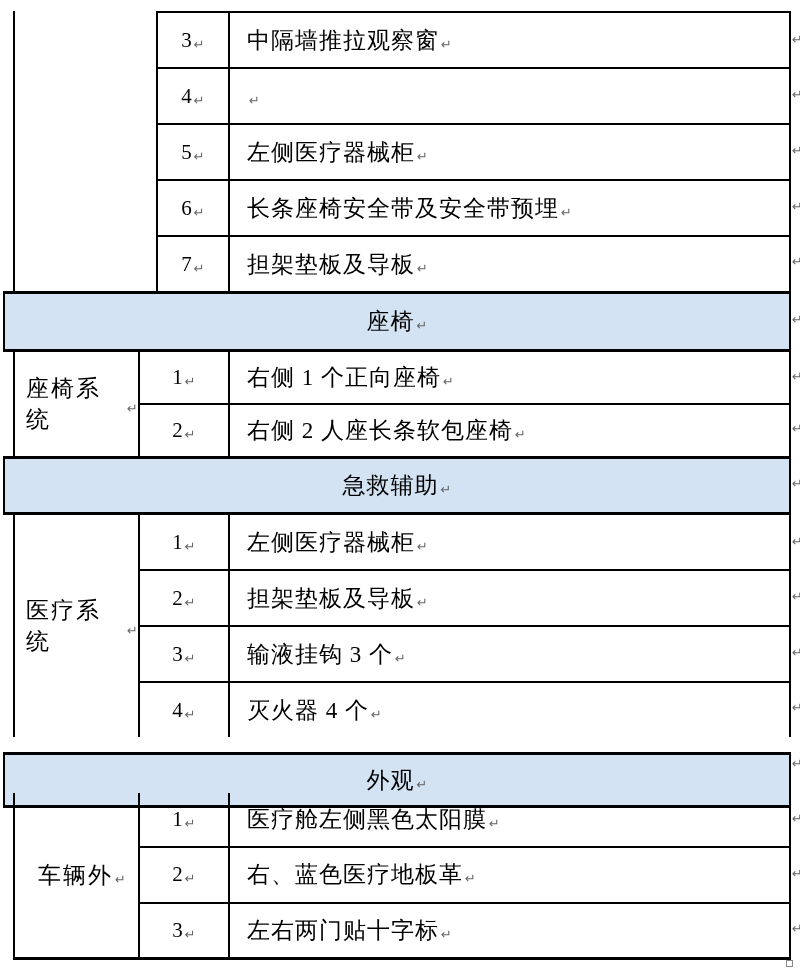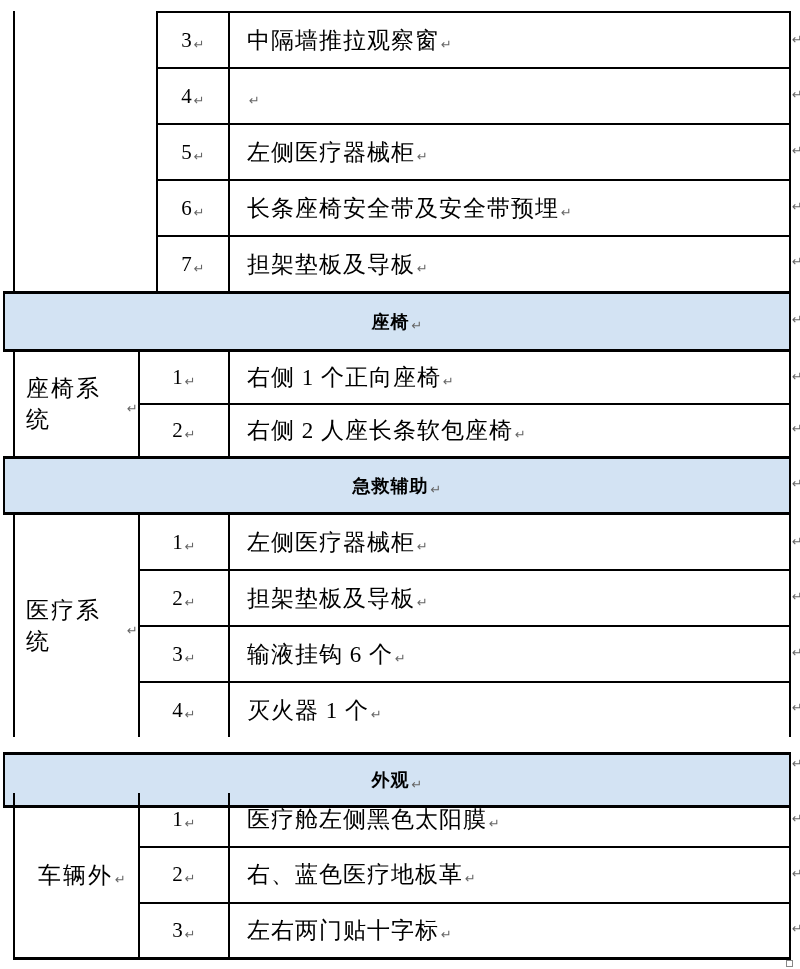--- a/index.html
+++ b/index.html
@@ -57,21 +57,21 @@
     position:absolute; left:3px; width:788px;
     background:#d3e3f3;
     border:2px solid #000;
     border-top:3px solid #000;
     border-bottom:3px solid #000;
     display:flex; align-items:center; justify-content:center;
   }
   #band-seats { top:291px; height:61px; }
   #band-aid   { top:456px; height:59px; }
   #band-ext   { top:752px; height:56px; }
-  .band-title { font-weight:bold; font-size:18px; letter-spacing:1px; }
+  .band-title { font-weight:normal; font-size:23px; letter-spacing:1px; }
 
   
   .pmark {
     font-family:"DejaVu Sans","Liberation Sans",sans-serif;
     font-size:13px; color:#666;
     position:relative; top:4px; margin-left:2px;
     letter-spacing:0;
   }
   .rowend {
     position:absolute; left:792px;
@@ -222,32 +222,32 @@
           <span class="pmark">↵</span>
         </div>
       </div>
 
       <div class="row">
         <div class="cell-num">
           <span>3</span>
           <span class="pmark">↵</span>
         </div>
         <div class="cell-desc">
-          <span>输液挂钩 6 个</span>
+          <span>输液挂钩 3 个</span>
           <span class="pmark">↵</span>
         </div>
       </div>
 
       <div class="row">
         <div class="cell-num">
           <span>4</span>
           <span class="pmark">↵</span>
         </div>
         <div class="cell-desc">
-          <span>灭火器 1 个</span>
+          <span>灭火器 4 个</span>
           <span class="pmark">↵</span>
         </div>
       </div>
 
     </div>
   </div>
 
   <div class="band" id="band-ext">
     <span class="band-title">外观</span>
     <span class="pmark">↵</span>

